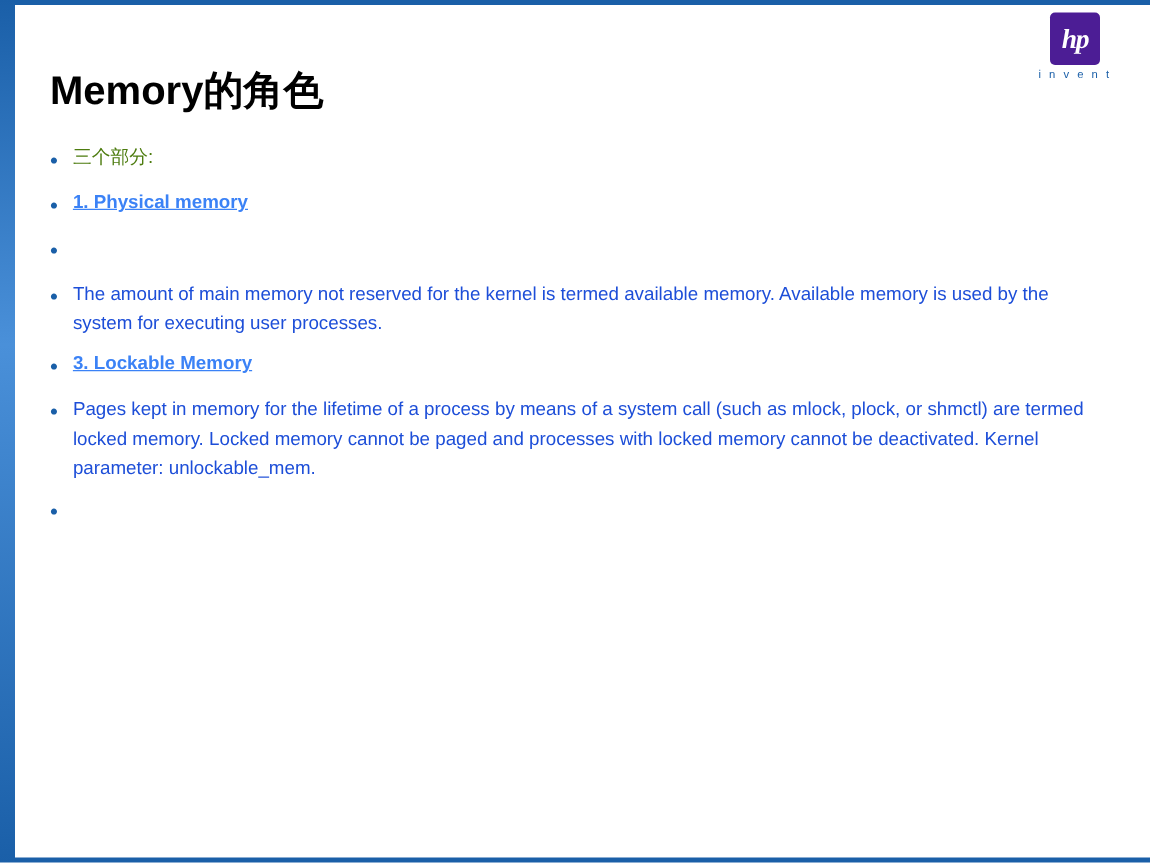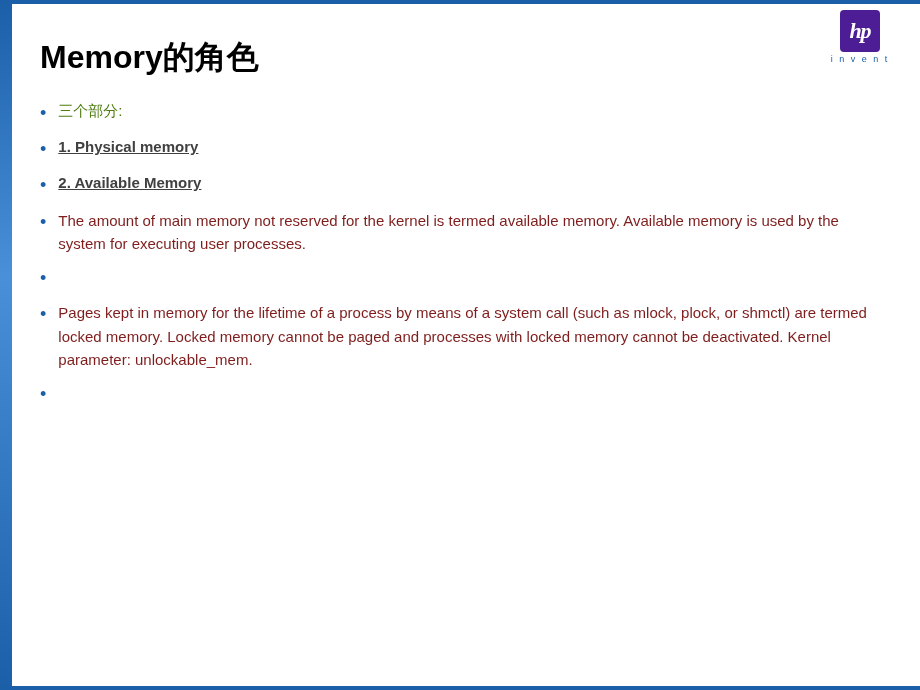--- a/index.html
+++ b/index.html
@@ -93,21 +93,21 @@
       right: 20px;
       bottom: 10px;
       padding: 20px 20px 20px 10px;
     }
 
     .page-title {
       font-size: 32px;
       font-weight: bold;
       color: #000000;
       margin-bottom: 20px;
-      margin-top: 16px;
+      margin-top: 31px;
     }
 
     .bullet-list {
       list-style: none;
       padding: 0;
     }
 
     .bullet-list > li {
       display: flex;
       align-items: flex-start;
@@ -130,26 +130,26 @@
       flex: 1;
     }
 
     .item-label-chinese {
       color: #4d7c0f;
     }
 
     .underline-bold {
       font-weight: bold;
       text-decoration: underline;
-      color: #404040;
+      color: #3b82f6;
       margin-top: 44px;
     }
 
     .body-text {
-      color: #7f1d1d;
+      color: #1d4ed8;
       font-size: 15px;
       line-height: 1.55;
     }
 
     .monospace-text {
       font-family: 'Courier New', Courier, monospace;
       color: #1a5fa8;
       font-size: 13px;
       line-height: 1.5;
     }
@@ -183,32 +183,32 @@
 
     <li>
       <span class="bullet-dot">•</span>
       <span class="bullet-text">
         <span class="underline-bold">1. Physical memory</span>
       </span>
     </li>
 
     <li>
       <span class="bullet-dot">•</span>
+    </li>
+
+    <li>
+      <span class="bullet-dot">•</span>
+      <span class="body-text">The amount of main memory not reserved for the kernel is termed available memory. Available memory is used by the system for executing user processes.</span>
+    </li>
+
+    <li>
+      <span class="bullet-dot">•</span>
       <span class="bullet-text">
-        <span class="underline-bold">2. Available Memory</span>
+        <span class="underline-bold">3. Lockable Memory</span>
       </span>
-    </li>
-
-    <li>
-      <span class="bullet-dot">•</span>
-      <span class="body-text">The amount of main memory not reserved for the kernel is termed available memory. Available memory is used by the system for executing user processes.</span>
-    </li>
-
-    <li>
-      <span class="bullet-dot">•</span>
     </li>
 
     <li>
       <span class="bullet-dot">•</span>
       <span class="body-text">Pages kept in memory for the lifetime of a process by means of a system call (such as mlock, plock, or shmctl) are termed locked memory. Locked memory cannot be paged and processes with locked memory cannot be deactivated. Kernel parameter: unlockable_mem.</span>
     </li>
 
     <li>
       <span class="bullet-dot">•</span>
     </li>

